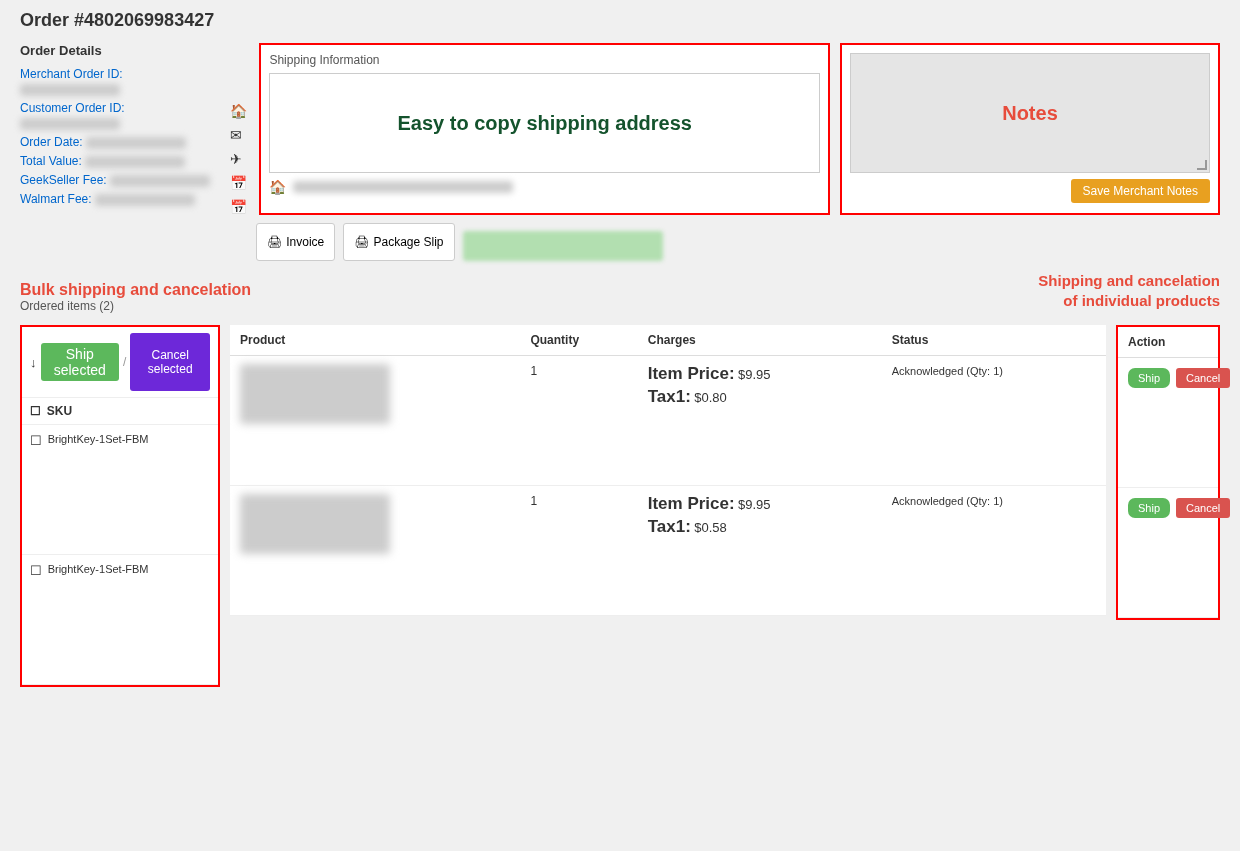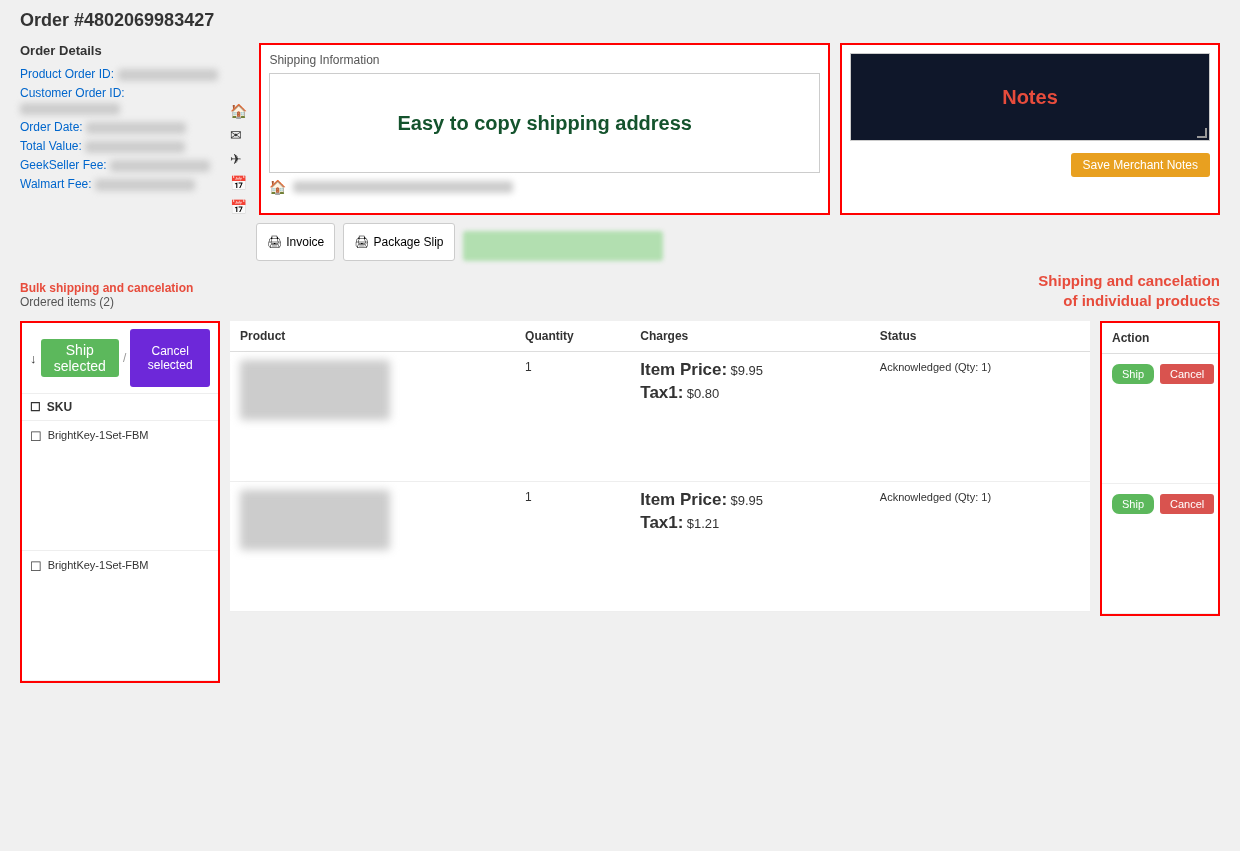--- a/index.html
+++ b/index.html
@@ -94,27 +94,27 @@
       width: 380px;
       flex-shrink: 0;
       padding: 8px;
     }
     .merchant-notes-box .box-title {
       font-size: 12px;
       color: #555;
       margin-bottom: 6px;
     }
     .notes-fake-display {
-      background: #0f172a;
+      background: #e5e5e5;
       border: 1px solid #ccc;
-      height: 88px;
+      height: 120px;
       display: flex;
       align-items: center;
       justify-content: center;
-      margin-bottom: 12px;
+      margin-bottom: 6px;
       position: relative;
     }
     .notes-fake-display .notes-text {
       color: #e74c3c;
       font-size: 20px;
       font-weight: bold;
     }
     .notes-fake-display .resize-handle {
       position: absolute;
       bottom: 2px;
@@ -149,21 +149,21 @@
     .green-blur-bar {
       background: #b2dfb0;
       height: 30px;
       border-radius: 3px;
       margin-top: 8px;
       filter: blur(2px);
       width: 200px;
     }
     .bulk-section-title {
       color: #e74c3c;
-      font-size: 12px;
+      font-size: 16px;
       font-weight: bold;
       margin-top: 10px;
     }
     .ordered-items-subtitle {
       font-size: 12px;
       color: #555;
       margin-bottom: 8px;
     }
     .main-content-row {
       display: flex;
@@ -248,21 +248,21 @@
       font-size: 17px;
     }
     .charge-value {
       font-size: 13px;
     }
     .status-text {
       font-size: 11px;
     }
     .action-column {
       border: 2px solid red;
-      width: 120px;
+      width: 104px;
       flex-shrink: 0;
       background: #fff;
     }
     .action-column .action-header {
       font-weight: bold;
       font-size: 12px;
       padding: 8px 10px;
       border-bottom: 1px solid #ddd;
     }
     .action-column .action-cell {
@@ -316,21 +316,21 @@
 </head>
 <body>
 
 <div class="page-title">Order #4802069983427</div>
 
 <div class="top-section">
 
   <div class="order-details">
     <h3>Order Details</h3>
     <div>
-      <span class="field-label">Product Order ID:</span>
+      <span class="field-label">Merchant Order ID:</span>
       <span class="blurred-value"></span>
     </div>
     <div style="margin-top:4px;">
       <span class="field-label">Customer Order ID:</span>
       <span class="blurred-value"></span>
     </div>
     <div style="margin-top:4px;">
       <span class="field-label">Order Date:</span>
       <span class="blurred-value"></span>
     </div>
@@ -470,21 +470,21 @@
             <span class="product-blur"></span>
           </td>
           <td>1</td>
           <td>
             <div class="charge-row">
               <span class="charge-label">Item Price:</span>
               <span class="charge-value">$9.95</span>
             </div>
             <div class="charge-row">
               <span class="charge-label">Tax1:</span>
-              <span class="charge-value">$1.21</span>
+              <span class="charge-value">$0.58</span>
             </div>
           </td>
           <td>
             <span class="status-text">Acknowledged (Qty: 1)</span>
           </td>
         </tr>
       </tbody>
     </table>
   </div>
 

